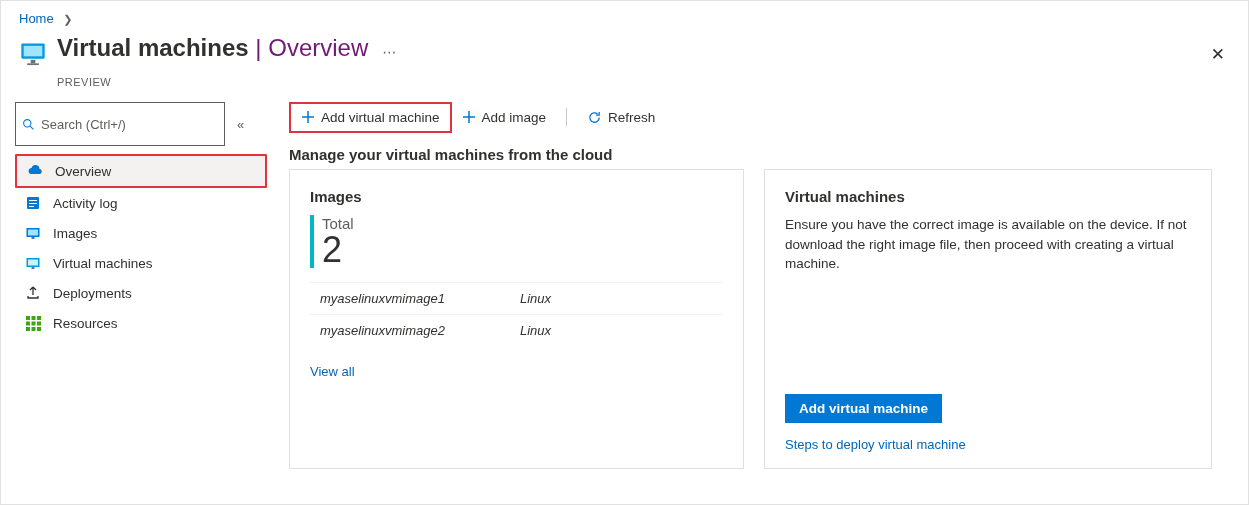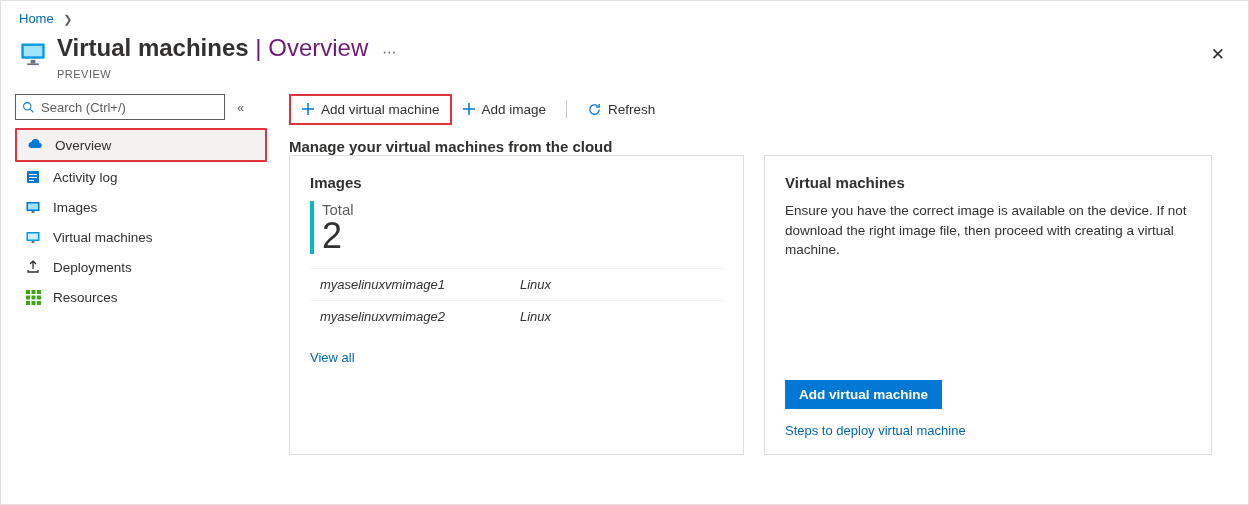--- a/index.html
+++ b/index.html
@@ -20,32 +20,32 @@
   .breadcrumb .chev { color: #605e5c; margin: 0 6px; font-size: 11px; }
 
   
   .header { display: flex; align-items: flex-start; padding: 2px 18px 0; }
   .hicon {
     width: 28px; height: 28px; margin-right: 10px; flex-shrink:0;
     position: relative; top: 6px;
   }
   .htitle { font-size: 24px; font-weight: 600; line-height: 28px; }
   .htitle .thin { font-weight: 400; color: #701a75; }
-  .hpreview { font-size: 11px; color: #605e5c; letter-spacing: 0.5px; margin-top: 6px; }
+  .hpreview { font-size: 11px; color: #605e5c; letter-spacing: 0.5px; margin-top: 14px; }
   .hmore { color:#605e5c; margin-left:14px; position:relative; top:10px; letter-spacing:2px; font-size:14px; cursor:pointer;}
   .close-x { position: absolute; right: 24px; top: 44px; font-size: 17px; color:#323130; cursor:pointer; }
 
   
   .body { display: flex; padding: 14px 0 0 14px; }
 
   
   .sidebar { width: 252px; flex-shrink: 0; }
   .search-row { display:flex; align-items:center; gap:12px; margin-bottom:8px;}
   .search-box {
-    display:flex; align-items:center; width: 210px; height: 26px;
+    display:flex; align-items:center; width: 210px; height: 44px;
     border: 1px solid #605e5c; padding: 9px 6px; font-size:13px;justify-content:space-between;
   }
   .search-box svg { margin-right:6px; flex-shrink:0;}
   .search-box input { border:none; outline:none; font-size:13px; flex:1; color:#323130; font-family:inherit;}
   .search-box input::placeholder{ color:#605e5c;}
   .collapse-chev { color:#605e5c; font-size:13px; cursor:pointer; letter-spacing:-4px;}
 
   .navitem {
     display:flex; align-items:center; padding: 7px 10px;
     cursor:pointer; font-size:13.5px; color:#323130;
@@ -58,21 +58,21 @@
   .main { flex: 1; padding: 0 20px 0 22px; }
   .toolbar { display:flex; align-items:center; gap:0; height: 30px; margin-bottom: 14px;}
   .tbtn {
     display:flex; align-items:center; padding: 4px 10px;
     font-size: 13.5px; color:#323130; cursor:pointer;
   }
   .tbtn svg, .tbtn .tb-icon { margin-right:6px; }
   .tb-highlight { border:2px solid #e1333d; padding: 2px 0; }
   .tb-sep { width:1px; height:18px; background:#c8c6c4; margin: 0 10px;}
 
-  .subhead { font-size: 15px; font-weight:600; margin-bottom: 0; }
+  .subhead { font-size: 15px; font-weight:600; margin-bottom: 6px; }
 
   .cards { display:flex; gap:20px; }
   .card {
     border:1px solid #e1dfdd; padding: 18px 20px 16px;
     display:flex; flex-direction:column;
   }
   .card.images { width: 455px; }
   .card.vms    { width: 448px; }
   .card-title { font-size:15px; font-weight:600; margin-bottom:10px;}
   .tot-wrap { display:flex; }

